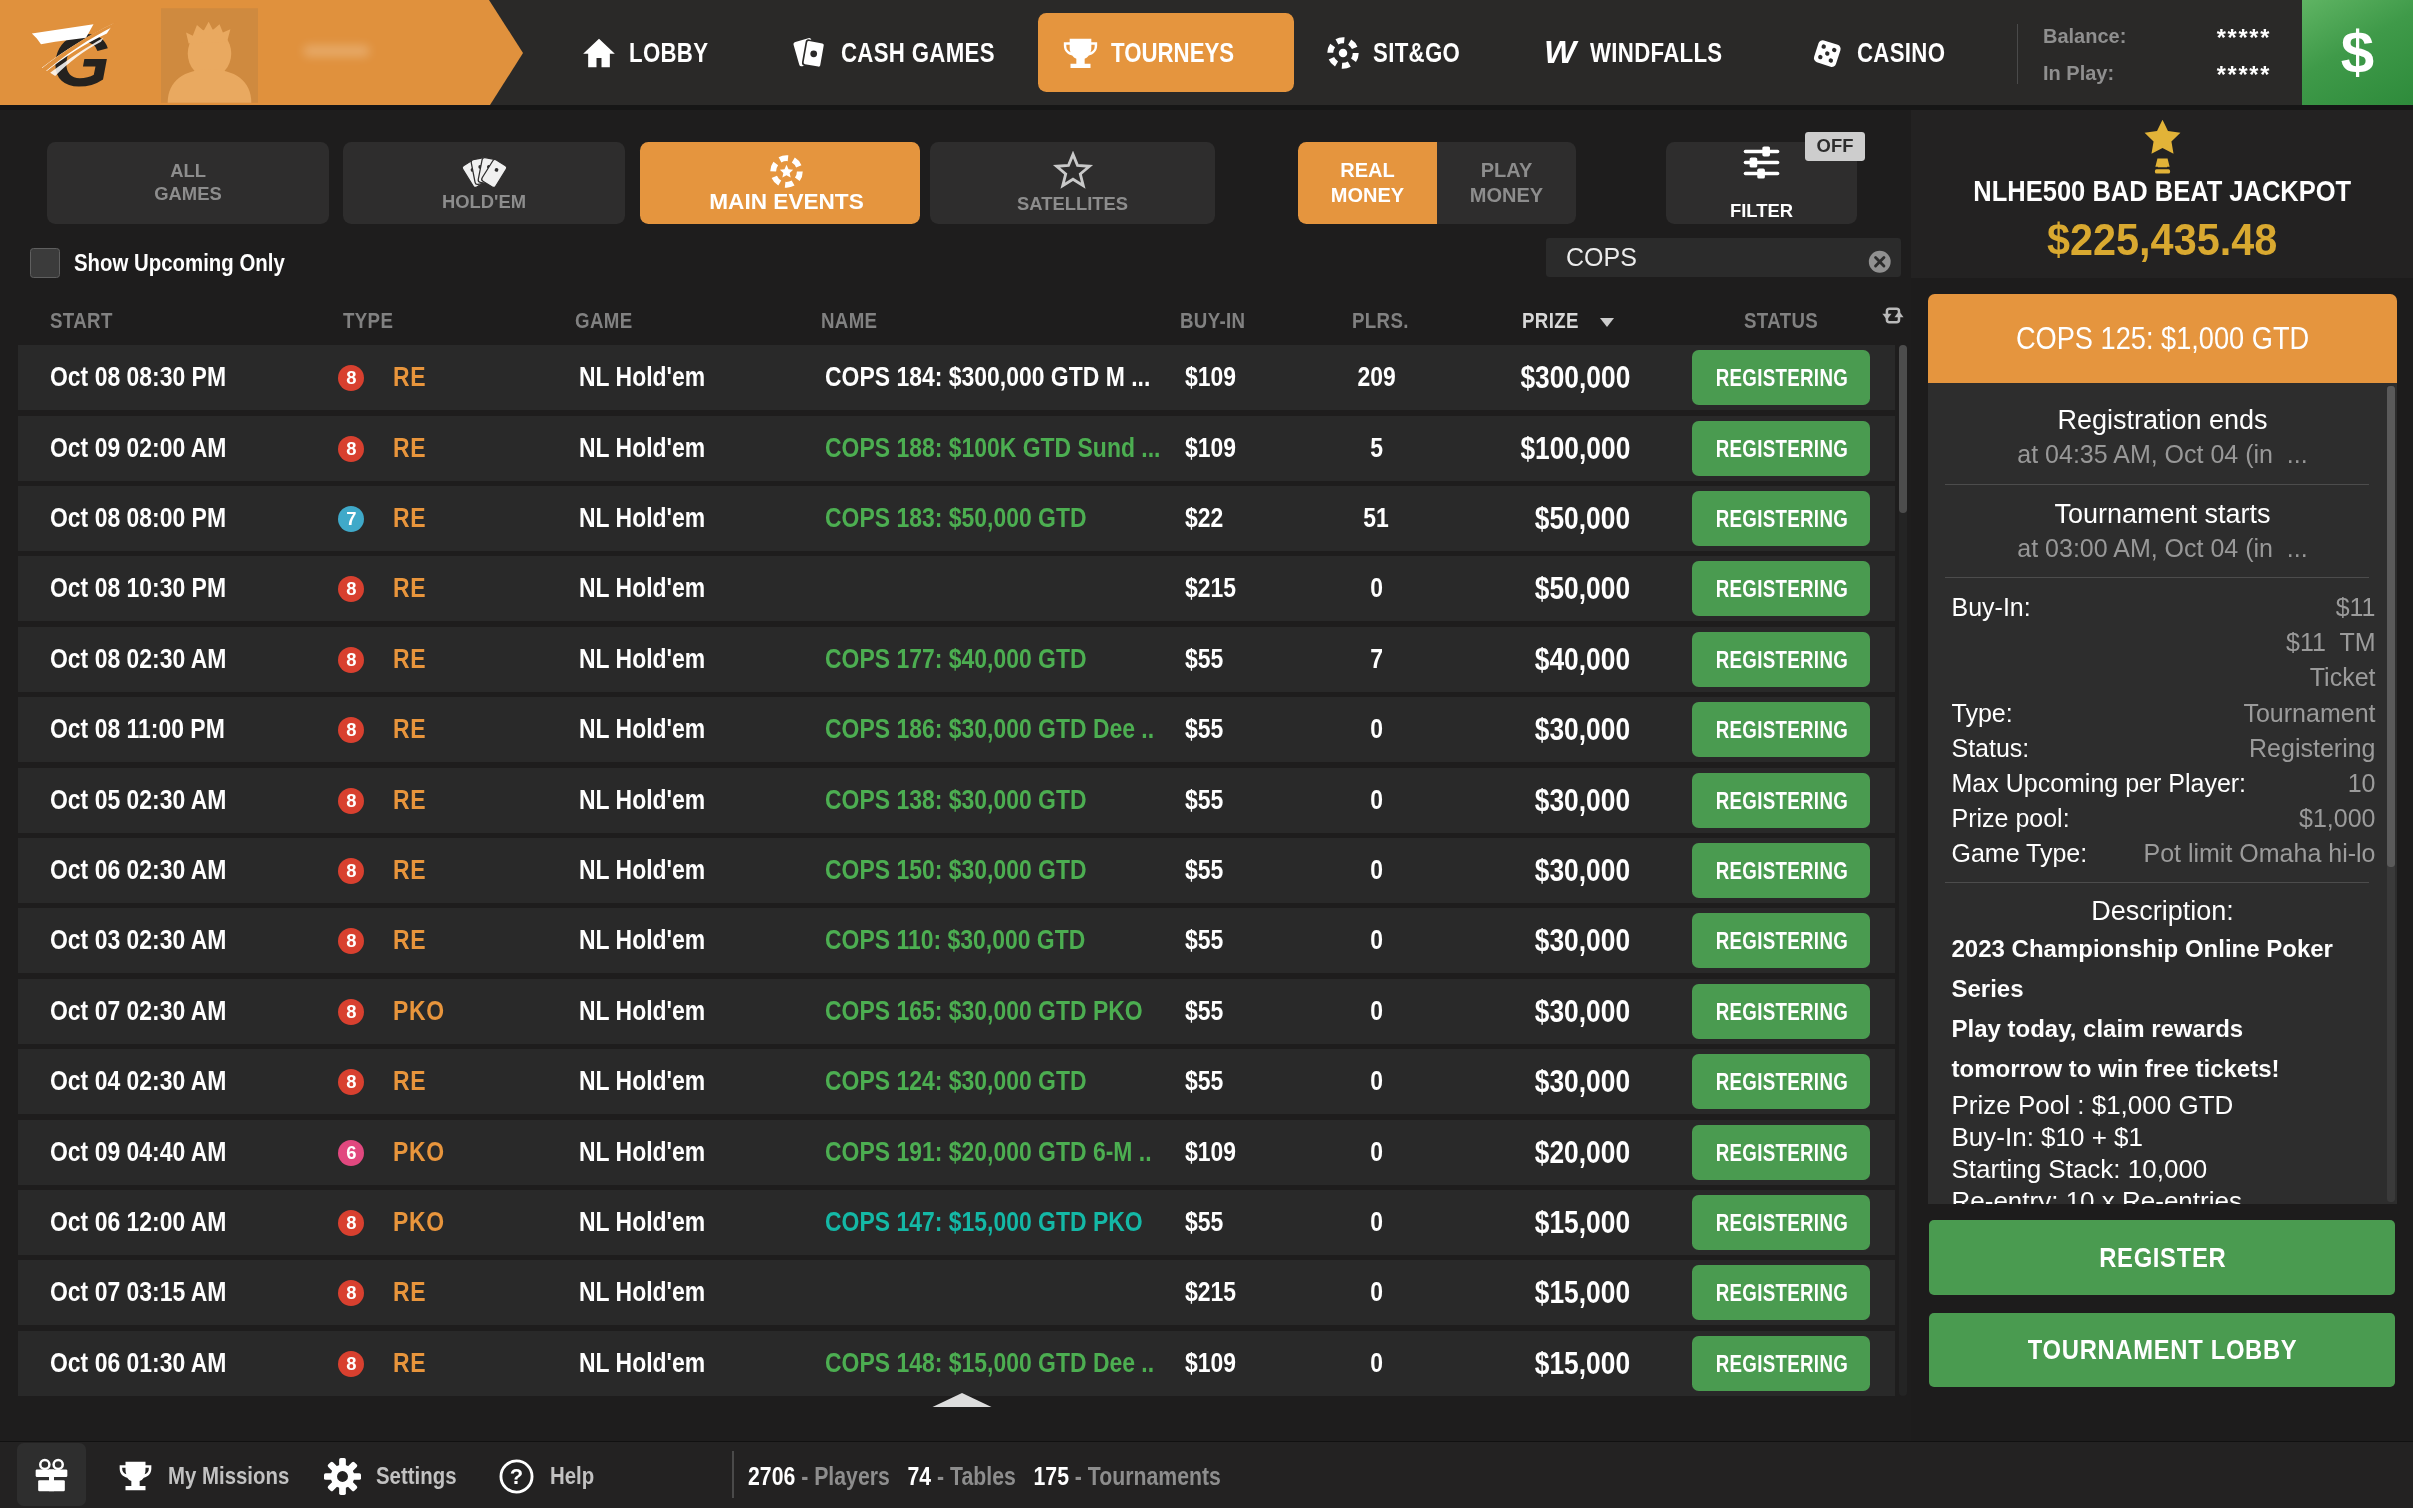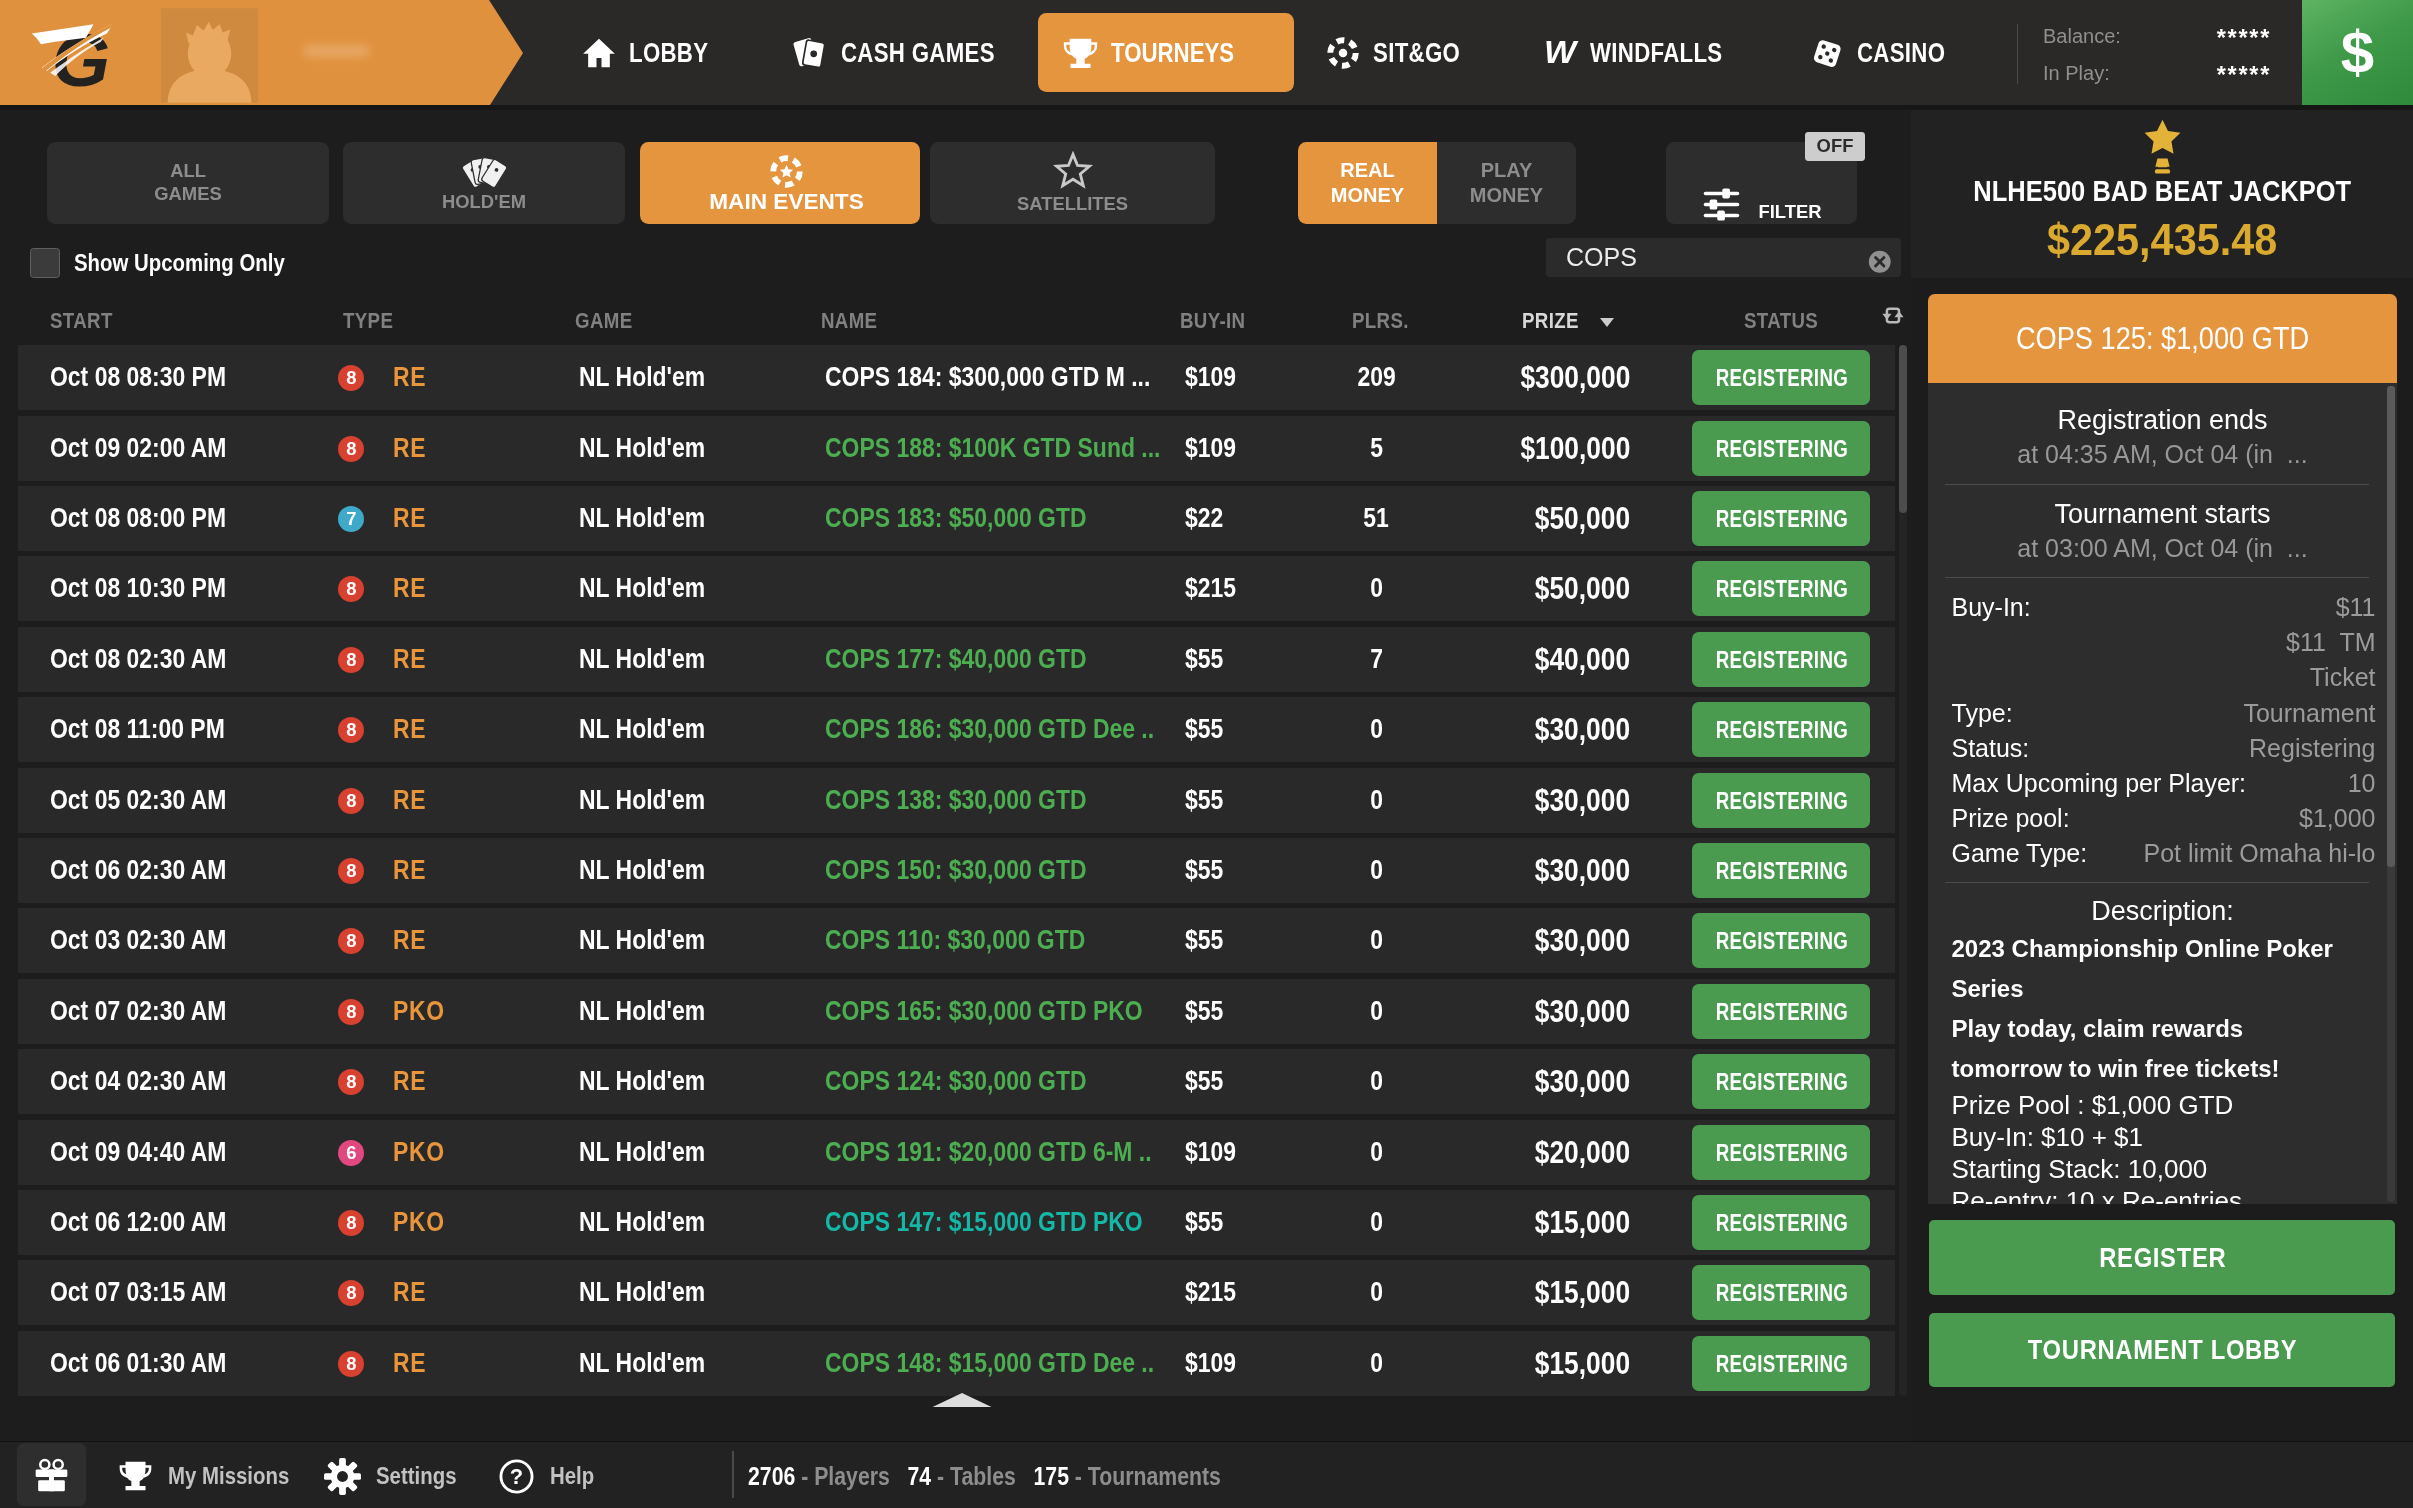--- a/index.html
+++ b/index.html
@@ -11,21 +11,21 @@
 .cwc{display:inline-block;transform:scaleX(0.78);transform-origin:50% 50%;white-space:nowrap;}
 #nav{position:absolute;left:0;top:0;width:2413px;height:105px;background:#2a2928;}
 #navline{position:absolute;left:0;top:105px;width:2413px;height:5px;background:#161616;}
 #obanner{position:absolute;left:0;top:0;width:545px;height:105px;background:#e0913d;
  clip-path:polygon(0 0,489px 0,523px 53px,490px 105px,0 105px);}
 .nitem{position:absolute;top:0;height:105px;display:flex;align-items:center;gap:13.4px;
  color:#fff;font-size:28.5px;font-weight:bold;letter-spacing:0.4px;}
 #tbtn{position:absolute;left:1038px;top:13.4px;width:256px;height:79px;background:#e5953e;
  border-radius:8.4px;display:flex;align-items:center;justify-content:center;gap:13.4px;
  color:#fff;font-size:28.5px;font-weight:bold;}
-.blab{position:absolute;color:#8f8f8f;font-size:20px;font-weight:normal;}
+.blab{position:absolute;color:#8f8f8f;font-size:20px;font-weight:bold;}
 .bstars{position:absolute;color:#fff;font-size:23.5px;font-weight:bold;letter-spacing:1.7px;text-align:right;right:142px;}
 #gbtn{position:absolute;right:0;top:0;width:111px;height:105px;
  background:linear-gradient(150deg,#5fb463 0%,#3f9a49 45%,#2e8b3b 100%);
  display:flex;align-items:center;justify-content:center;color:#fff;font-size:60px;font-weight:bold;}
 .fbtn{position:absolute;top:142px;height:82px;background:#2e2d2d;border-radius:8.4px;
  display:flex;flex-direction:column;align-items:center;justify-content:center;
  color:#8d8d8d;font-size:18.4px;font-weight:bold;line-height:22.6px;text-align:center;}
 .orange{background:#e5953e!important;color:#fff!important;}
 #offbadge{position:absolute;left:1805px;top:132px;width:60px;height:28.5px;background:#cdcdcd;
  border-radius:3.4px;color:#2c2c2c;font-size:18.4px;font-weight:bold;display:flex;align-items:center;justify-content:center;z-index:5;}
@@ -197,21 +197,21 @@
     <div>SATELLITES</div>
   </div>
 <div class="fbtn orange" style="left:1298px;width:139px;border-radius:8.4px 0 0 8.4px;font-size:20px;line-height:25px;">
     <div>REAL</div>
     <div>MONEY</div>
   </div>
 <div class="fbtn" style="left:1437px;width:139px;border-radius:0 8.4px 8.4px 0;font-size:20px;line-height:25px;">
     <div>PLAY</div>
     <div>MONEY</div>
   </div>
-<div class="fbtn" style="left:1666px;width:191px;flex-direction:row;gap:18px;color:#fff;align-items:flex-end;">
+<div class="fbtn" style="left:1666px;width:191px;flex-direction:column;gap:18px;color:#fff;">
     <svg width="39" height="39" viewBox="0 0 46 46" style="">
       <g stroke="#fff" stroke-width="4" stroke-linecap="round">
         <line x1="4" y1="10" x2="42" y2="10"></line>
         <line x1="4" y1="23" x2="42" y2="23"></line>
         <line x1="4" y1="36" x2="42" y2="36"></line>
       </g>
       <g fill="#fff">
         <rect x="24" y="4" width="9" height="12" rx="2"></rect>
         <rect x="9" y="17" width="9" height="12" rx="2"></rect>
         <rect x="18" y="30" width="9" height="12" rx="2"></rect>

